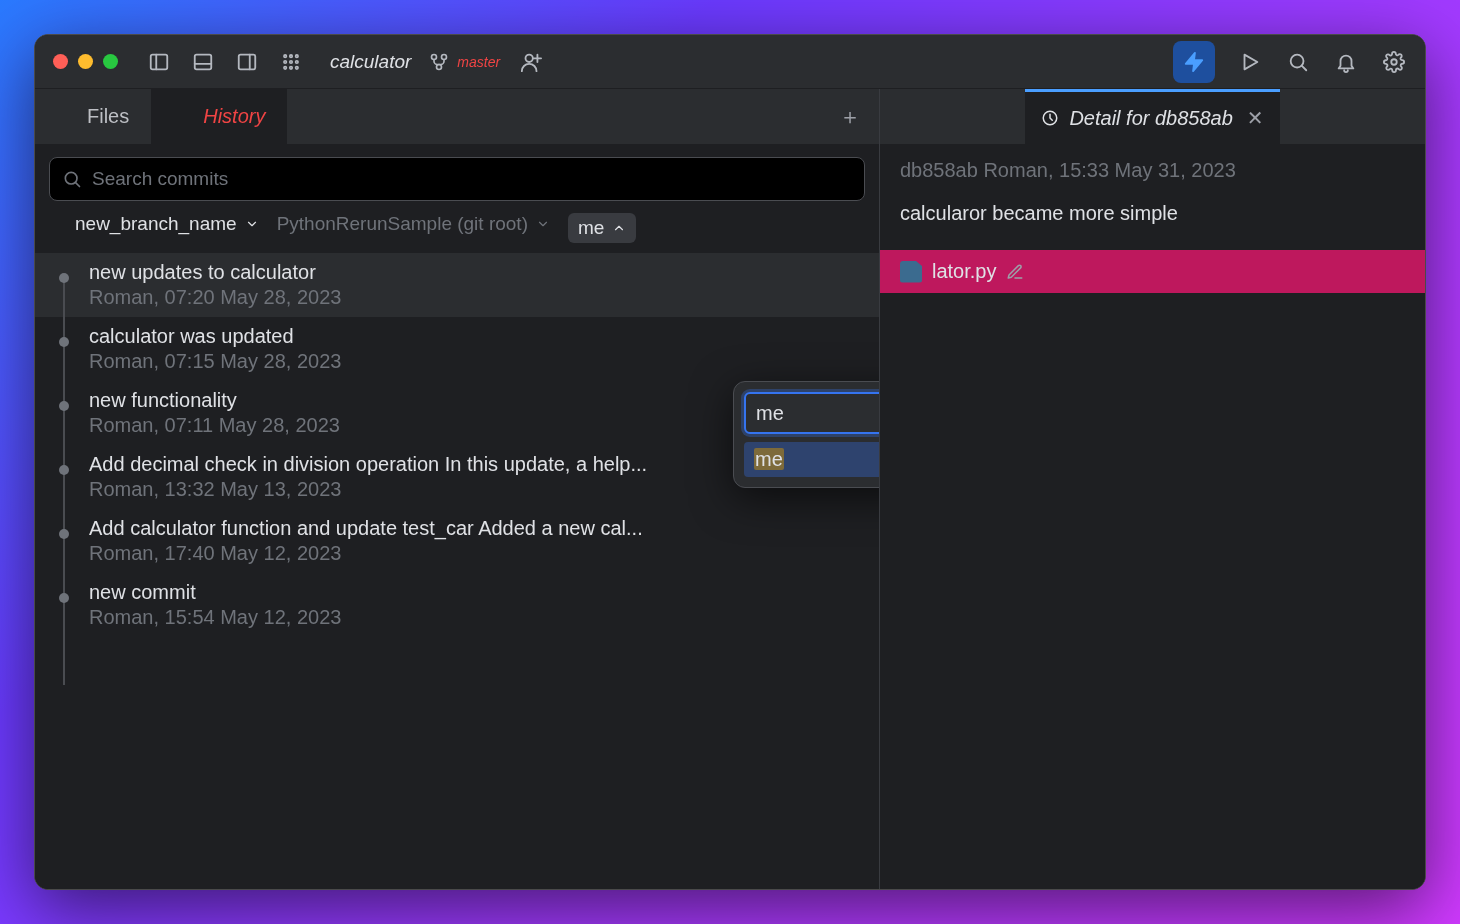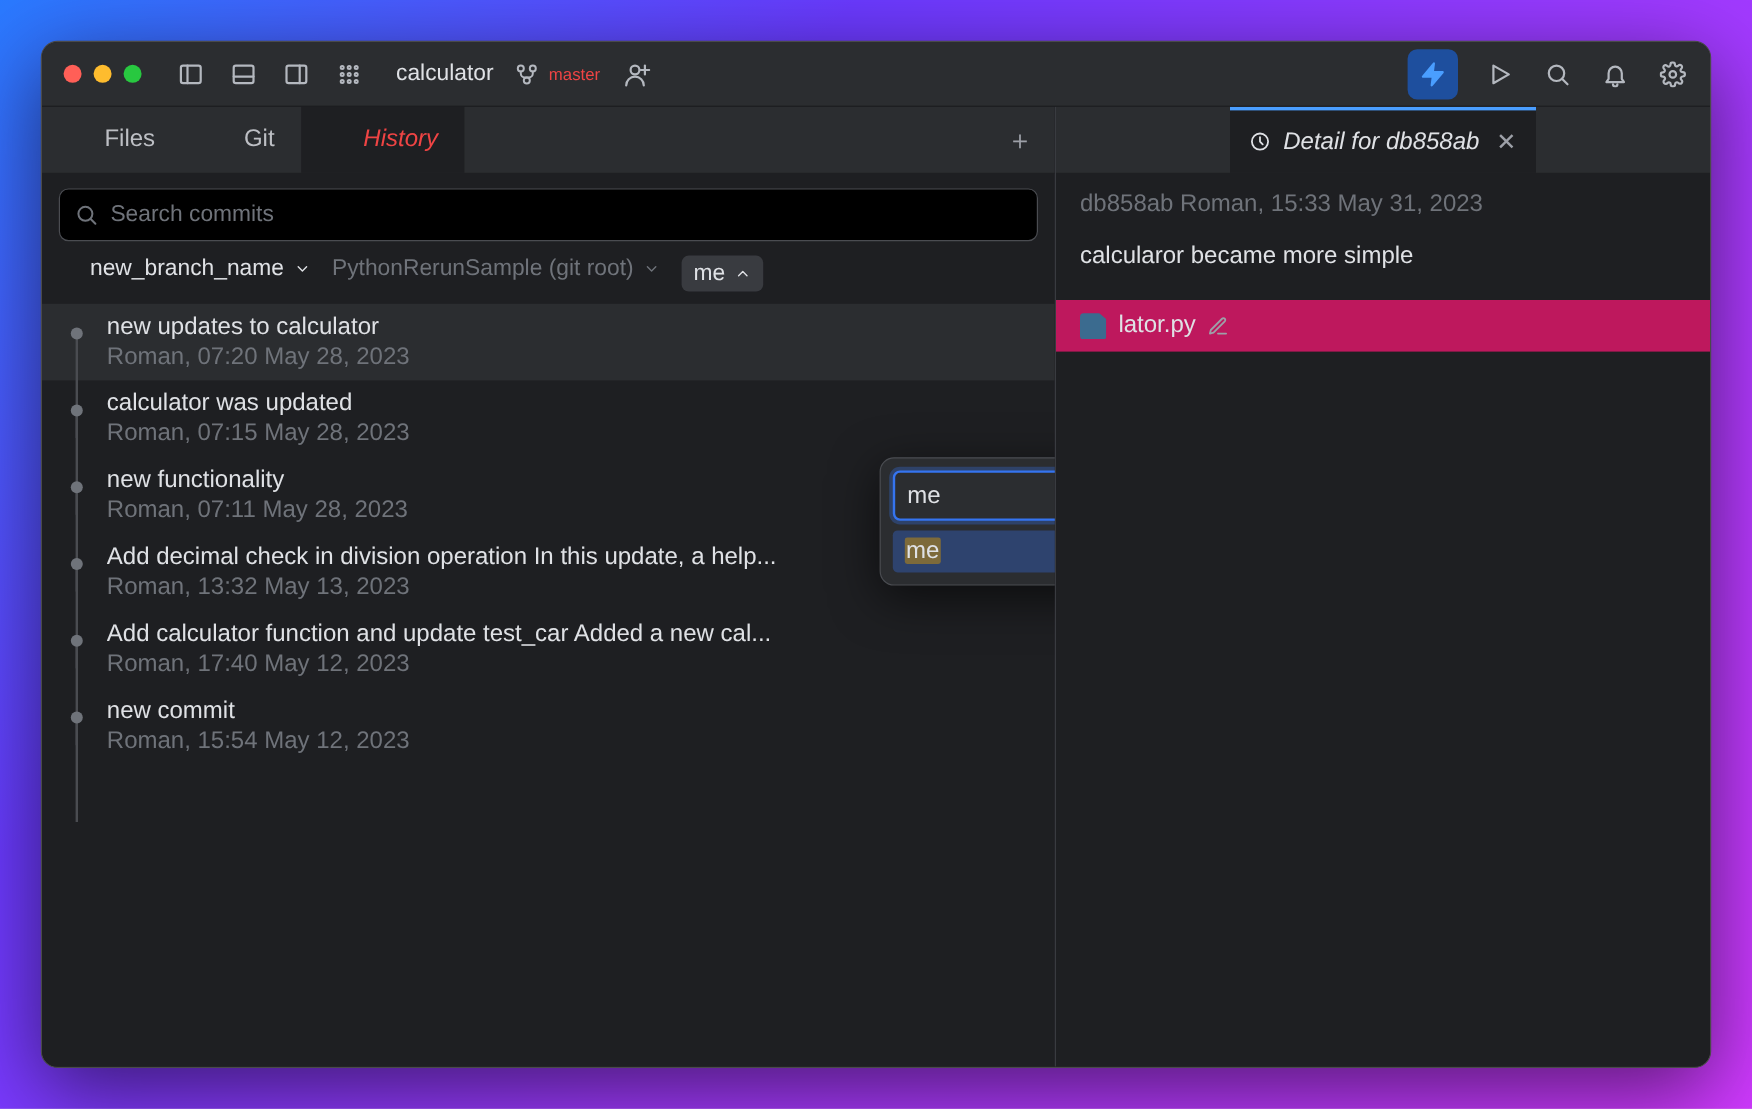--- a/index.html
+++ b/index.html
@@ -25,20 +25,21 @@
     border: 1px solid #4a4a4a;
   }
   .titlebar {
     height: 54px;
     background: #2b2d30;
     display: flex;
     align-items: center;
     padding: 0 18px;
     gap: 18px;
     border-bottom: 1px solid #1e1f22;
+    font-style: italic;
   }
   .traffic { display: flex; gap: 10px; margin-right: 10px;}
   .tl { width: 15px; height: 15px; border-radius: 50%; }
   .tl.r { background:#ff5f57; } .tl.y { background:#febc2e; } .tl.g { background:#28c840; }
   .tb-icon {
     width: 26px; height: 26px;
     display: inline-flex; align-items: center; justify-content: center;
     color: #b4b8bf;
   }
   .titlebar svg { stroke: #b4b8bf; }
@@ -214,29 +215,20 @@
 
   <div class="body">
     <div class="left">
       <div class="tabs-left">
         <div class="tab">
           <svg width="20" height="20" viewBox="0 0 24 24">
               <path d="M3 6a2 2 0 0 1 2-2h4l2 3h8a2 2 0 0 1 2 2v9a2 2 0 0 1-2 2H5a2 2 0 0 1-2-2z"></path>
             </svg>
           <span>Files</span>
         </div>
-        <div class="tab">
-          <svg width="20" height="20" viewBox="0 0 24 24">
-              <circle cx="6" cy="6" r="3"></circle>
-              <circle cx="18" cy="6" r="3"></circle>
-              <circle cx="12" cy="18" r="3"></circle>
-              <path d="M6 9v2a4 4 0 0 0 4 4h4a4 4 0 0 0 4-4V9"></path>
-            </svg>
-          <span>Git</span>
-        </div>
         <div class="tab active">
           <svg width="20" height="20" viewBox="0 0 24 24">
               <circle cx="12" cy="12" r="9"></circle>
               <polyline points="12 7 12 12 15 15"></polyline>
             </svg>
           <span>History</span>
         </div>
         <div class="plus">＋</div>
       </div>
 

